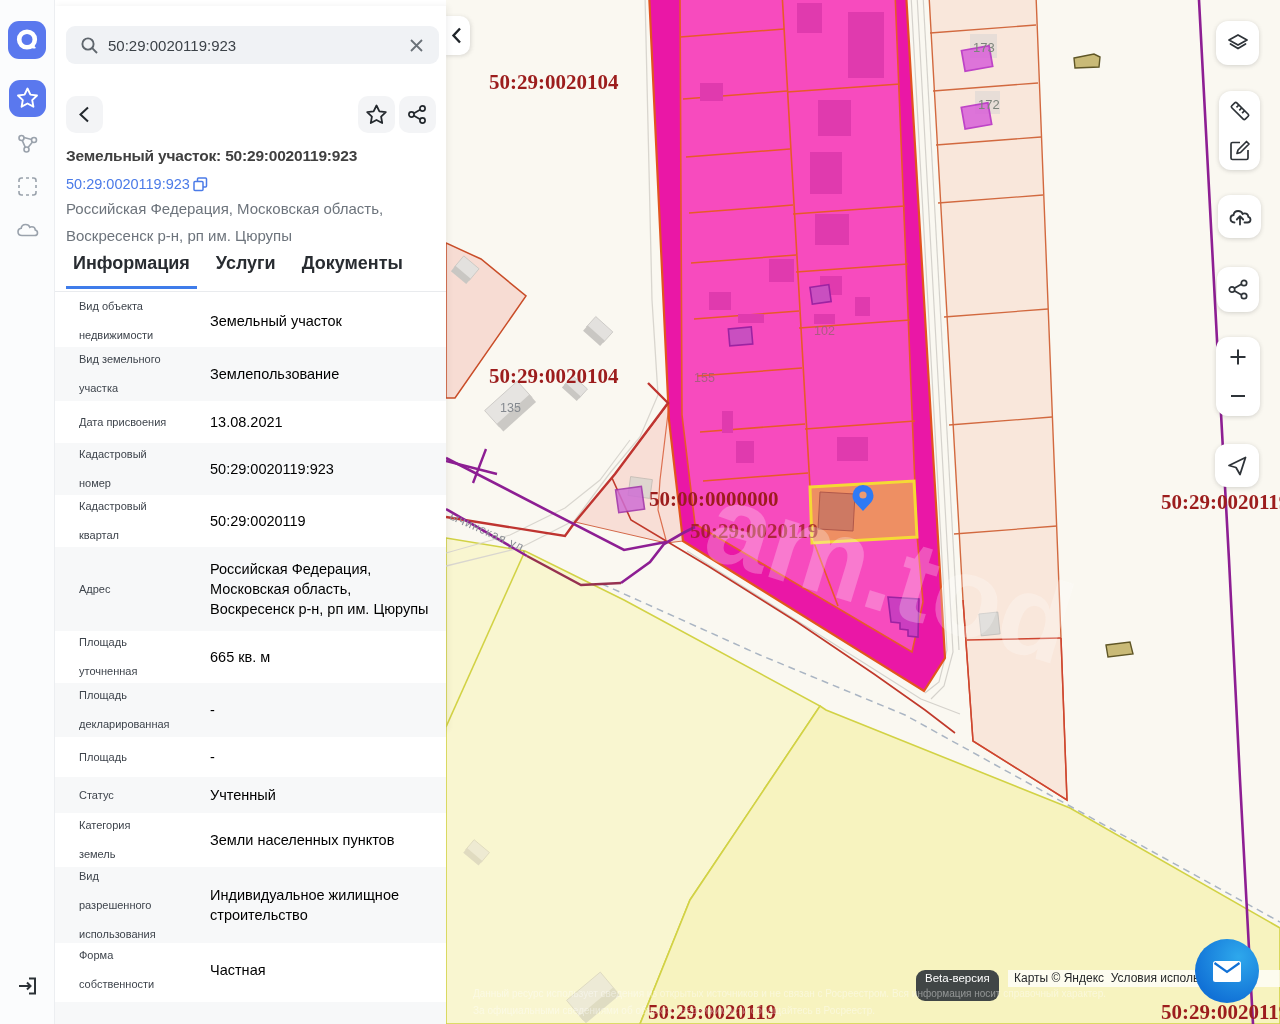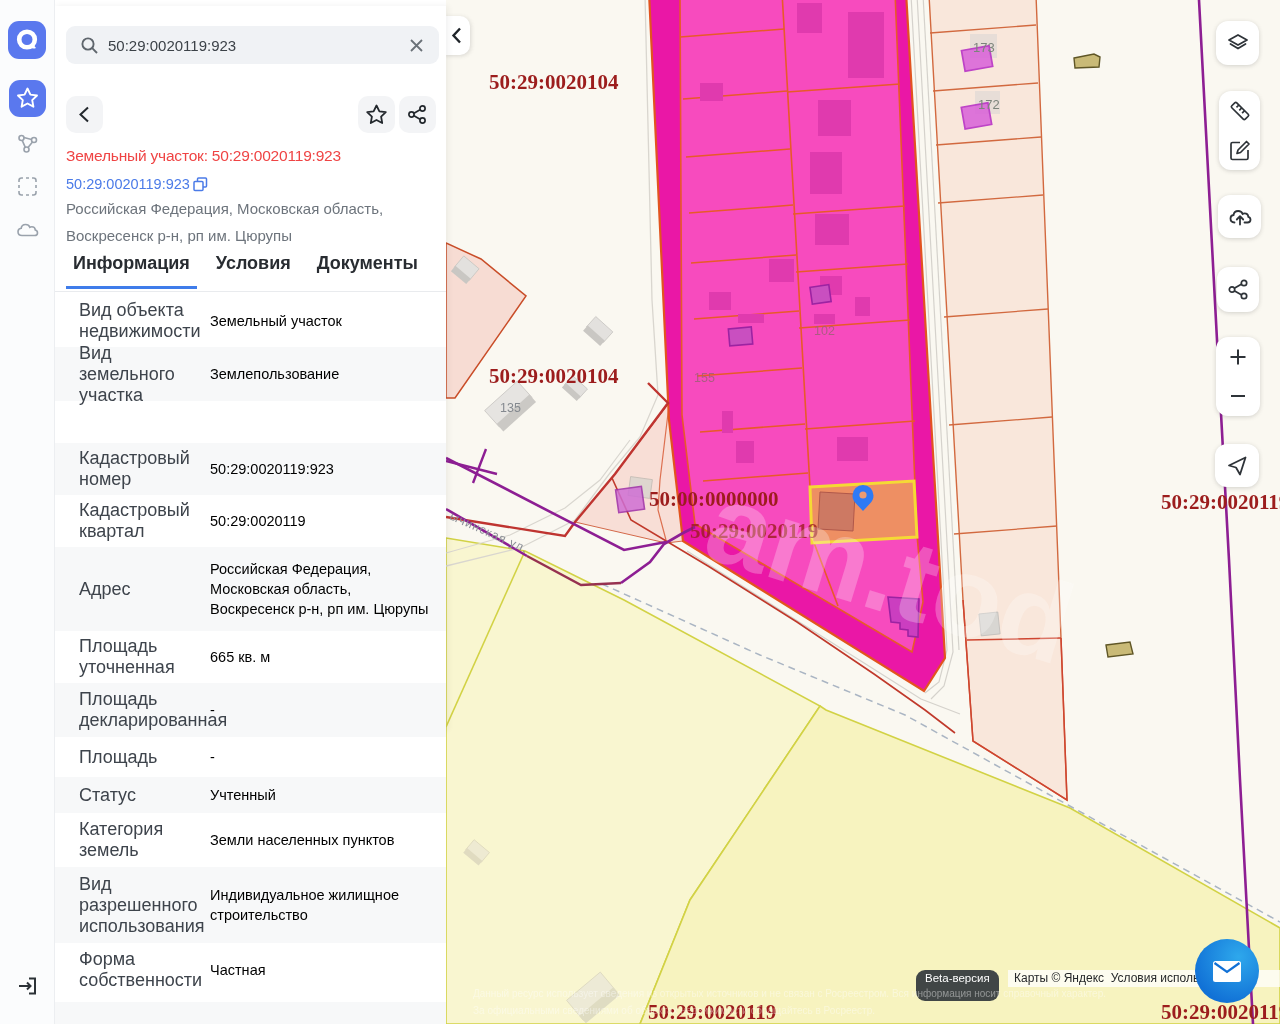--- a/index.html
+++ b/index.html
@@ -2,21 +2,21 @@
 <html><head>
 <meta charset="utf-8">
 <style>
 *{margin:0;padding:0;box-sizing:border-box}
 html,body{width:1280px;height:1024px;overflow:hidden}
 body{font-family:"Liberation Sans",sans-serif;position:relative;background:#fff}
 .abs{position:absolute}
 .rail{position:absolute;left:0;top:0;width:55px;height:1024px;background:#fbfcfd;border-right:1px solid #eceef1;z-index:30}
 .panel{position:absolute;left:55px;top:6px;width:391px;height:724px;background:#fff;z-index:20;box-shadow:2px 0 6px rgba(60,60,60,.08)}
 .row{position:absolute;left:0;width:391px}
-.rl{position:absolute;left:24px;top:50%;transform:translateY(-50%);width:118px;font-size:18px;line-height:21px;color:#3e444c}
+.rl{position:absolute;left:24px;top:50%;transform:translateY(-50%);width:118px;font-size:11px;line-height:29px;color:#3e444c}
 .rv{position:absolute;left:155px;top:50%;transform:translateY(-50%);width:215px;font-size:14.5px;line-height:20px;color:#000000}
 .tab{font-weight:bold;font-size:18px;color:#282c31;padding:0 7px 12px;margin-right:12px}
 .mapbtn{position:absolute;background:#fff;border-radius:12px;box-shadow:0 1px 4px rgba(70,70,70,.22);z-index:25;display:flex;align-items:center;justify-content:center}
 </style>
 </head>
 <body>
 
 <div class="rail">
 
 <div class="abs" style="left:8px;top:21px;width:38px;height:38px;border-radius:11px;background:#5a78ee">
@@ -89,44 +89,48 @@
 
 <div class="abs" style="left:344px;top:90px;width:37px;height:37px;background:#f3f4f6;border-radius:10px">
 <svg class="abs" style="left:8px;top:8px" width="21" height="21" viewBox="0 0 21 21" fill="none" stroke="#23282d" stroke-width="1.7">
         <circle cx="15.5" cy="4.5" r="2.6"></circle>
         <circle cx="4.5" cy="10.5" r="2.6"></circle>
         <circle cx="15.5" cy="16.5" r="2.6"></circle>
         <path d="M7 9.2 L13 5.8 M7 11.8 L13 15.2"></path>
       </svg>
 </div>
 
-<div class="abs" style="left:11px;top:141px;font-size:15.5px;font-weight:normal;color:#ef4444;letter-spacing:-0.2px">Земельный участок: 50:29:0020119:923</div>
+<div class="abs" style="left:11px;top:141px;font-size:15.5px;font-weight:bold;color:#404040;letter-spacing:-0.2px">Земельный участок: 50:29:0020119:923</div>
 
 <div class="abs" style="left:11px;top:170px;font-size:14.5px;color:#4b7be8">50:29:0020119:923</div>
 <svg class="abs" style="left:138px;top:171px" width="15" height="15" viewBox="0 0 15 15" fill="none" stroke="#4b7be8" stroke-width="1.5">
       <rect x="4.5" y="1" width="9" height="9" rx="1"></rect>
       <rect x="1" y="4.5" width="9" height="9" rx="1" fill="#fff"></rect>
     </svg>
 
 <div class="abs" style="left:11px;top:189px;width:330px;font-size:15px;line-height:27px;color:#6d747c">Российская Федерация, Московская область, Воскресенск р-н, рп им. Цюрупы</div>
 
 <div class="abs" style="left:11px;top:247px;display:flex">
 <div class="tab" style="border-bottom:3px solid #3f7cea">Информация</div>
-<div class="tab">Условия</div>
+<div class="tab">Услуги</div>
 <div class="tab">Документы</div>
 </div>
 <div class="abs" style="left:0;top:285px;width:391px;height:1px;background:#e9ebee"></div>
 
 <div class="row" style="top:289px;height:52px;background:#fff">
       <div class="rl">Вид объекта<br>недвижимости</div>
       <div class="rv">Земельный участок</div>
     </div>
 <div class="row" style="top:341px;height:54px;background:#f7f8f9">
       <div class="rl">Вид земельного<br>участка</div>
       <div class="rv">Землепользование</div>
+    </div>
+<div class="row" style="top:395px;height:42px;background:#fff">
+      <div class="rl" style="width:160px">Дата присвоения</div>
+      <div class="rv">13.08.2021</div>
     </div>
 <div class="row" style="top:437px;height:52px;background:#f7f8f9">
       <div class="rl">Кадастровый<br>номер</div>
       <div class="rv">50:29:0020119:923</div>
     </div>
 <div class="row" style="top:489px;height:52px;background:#fff">
       <div class="rl">Кадастровый<br>квартал</div>
       <div class="rv">50:29:0020119</div>
     </div>
 <div class="row" style="top:541px;height:84px;background:#f7f8f9">

